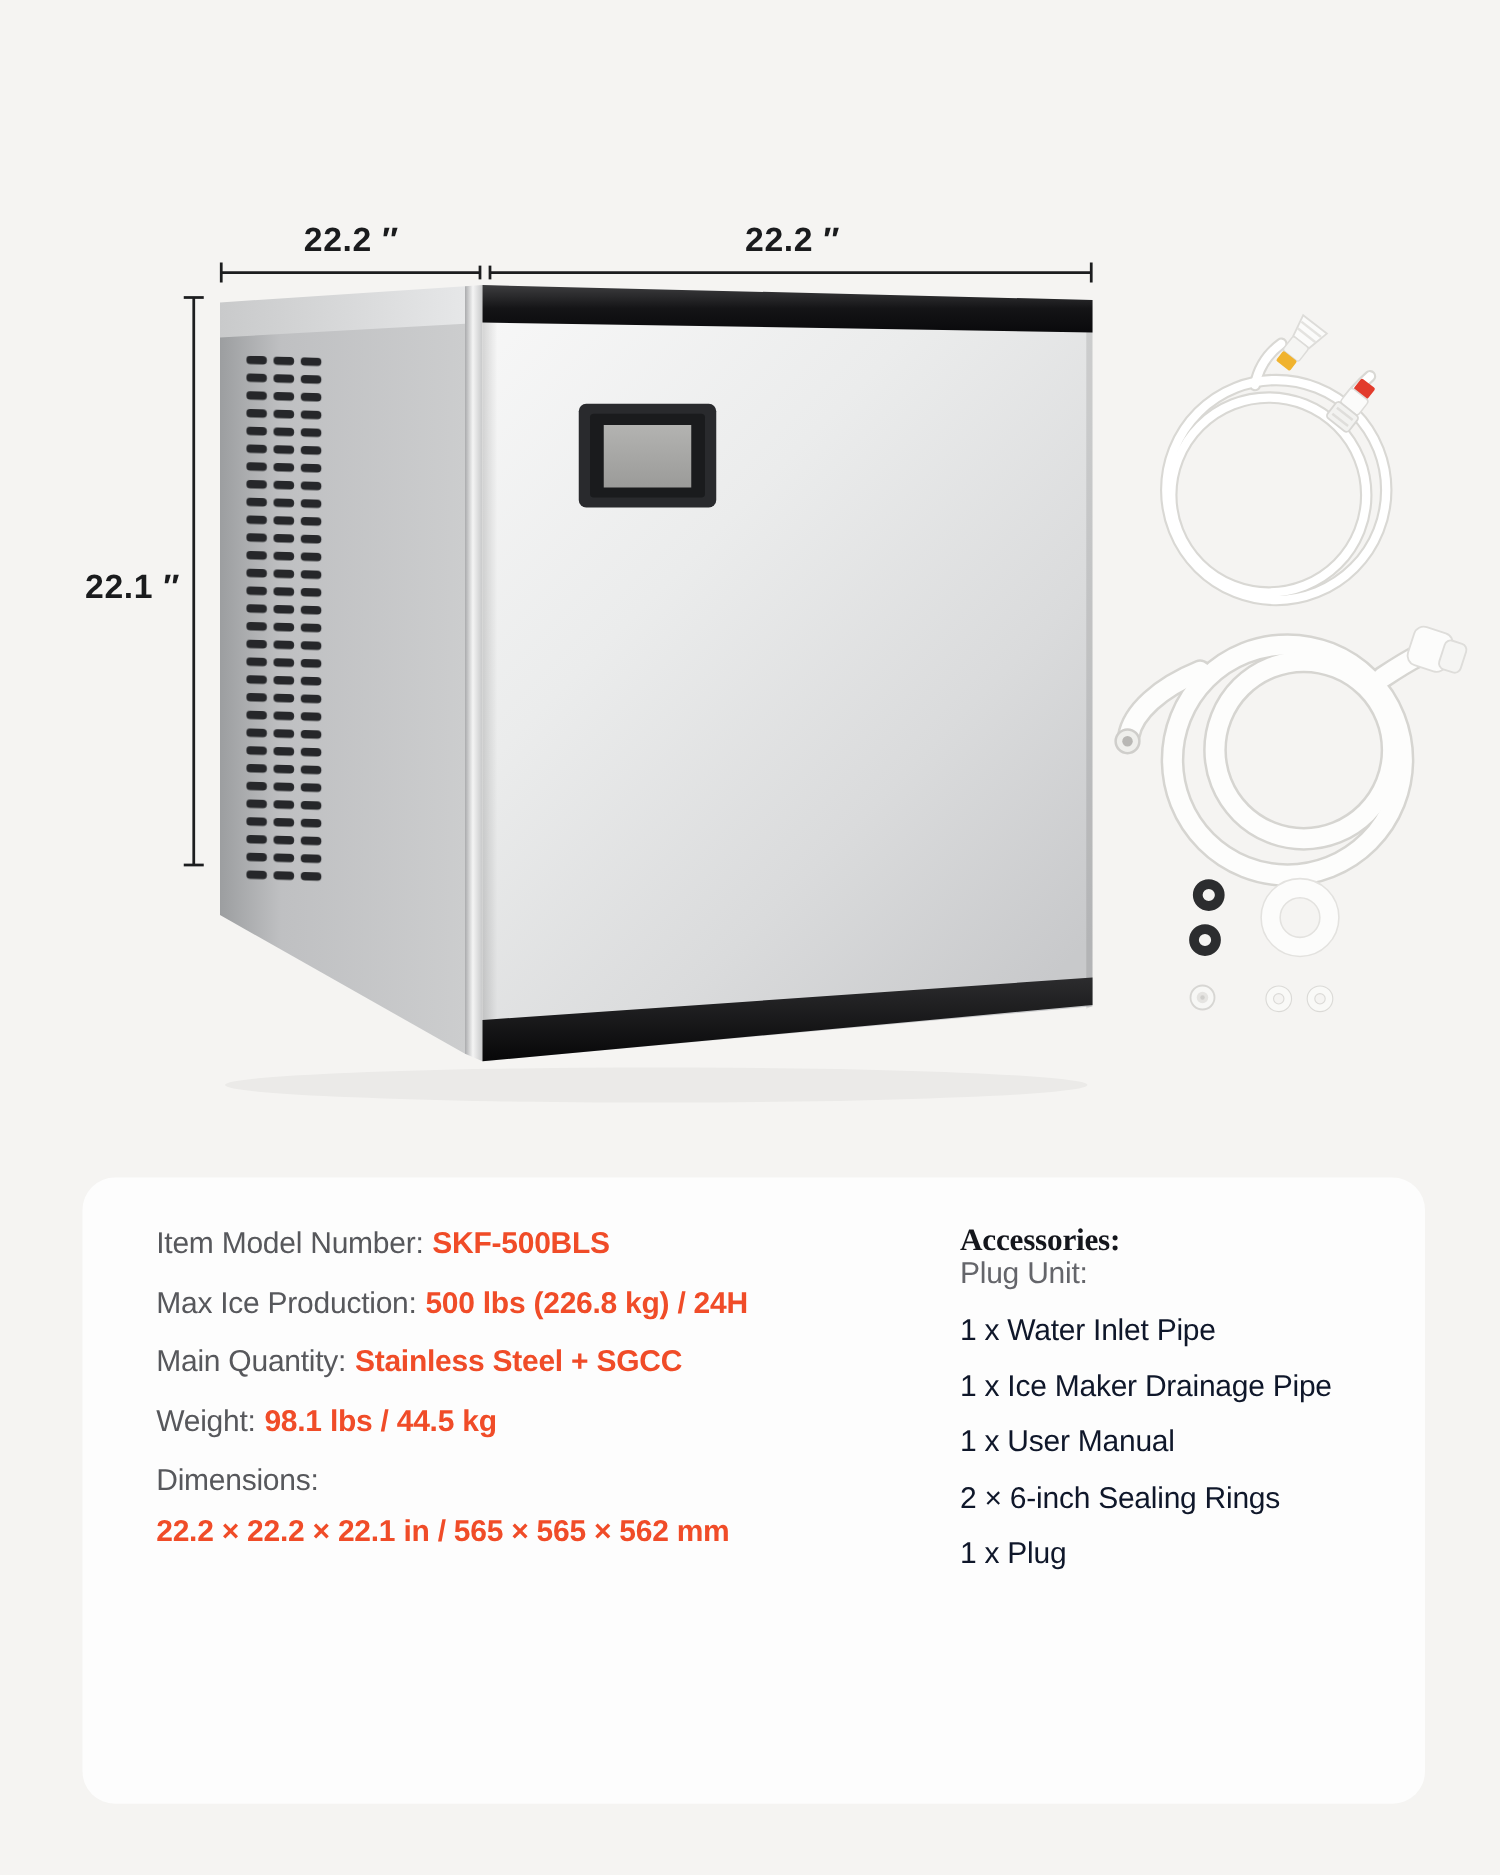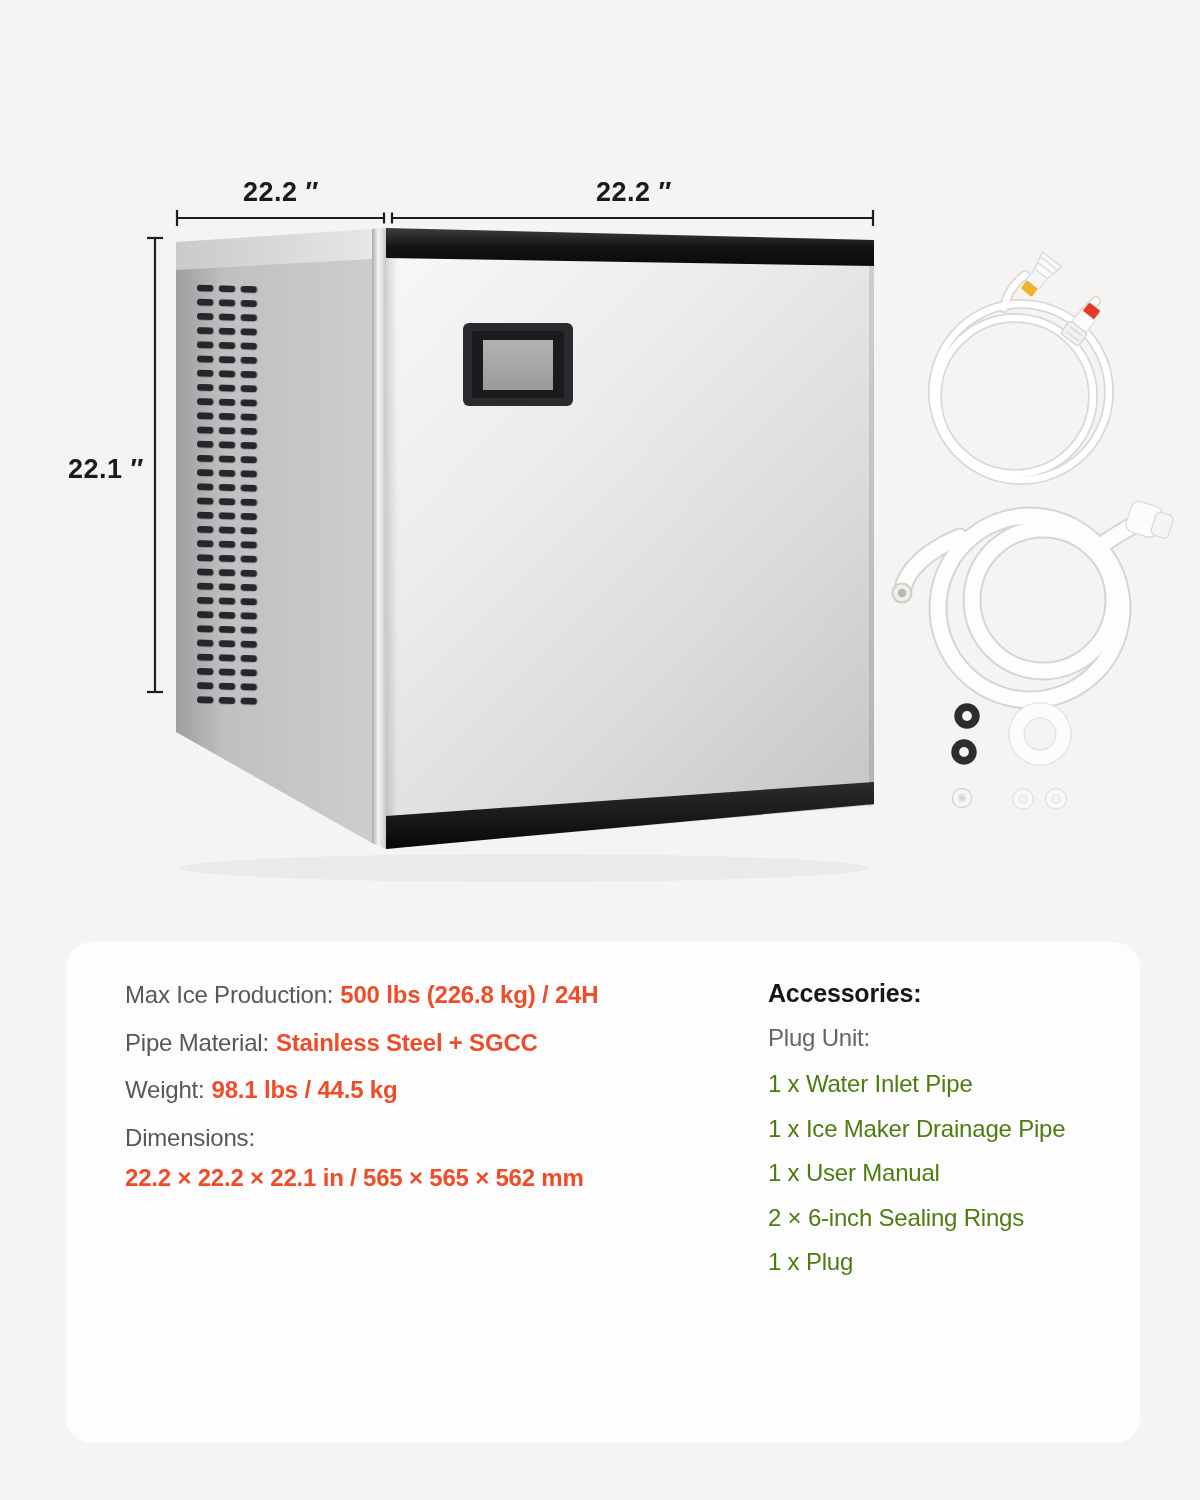--- a/index.html
+++ b/index.html
@@ -18,23 +18,23 @@
   }
   .col-left{position:absolute;left:59px;top:40px;}
   .col-right{position:absolute;left:702px;top:38px;}
 
   .spec-row{font-size:24px;line-height:25px;height:25px;margin-bottom:22.5px;white-space:nowrap;letter-spacing:-0.2px;}
   .spec-label{color:#57585c;}
   .spec-value{color:#f04c28;font-weight:700;margin-left:7px;}
   .spec-value.no-indent{margin-left:0;margin-top:24px;}
   .row-dims-value{margin-top:-7px;}
 
-  .acc-heading{font-size:25px;line-height:26px;font-weight:700;color:#14161c;margin-bottom:19px;letter-spacing:-0.2px;}
+  .acc-heading{font-size:25px;line-height:26px;font-weight:700;color:#14161c;letter-spacing:-0.2px;font-family:Liberation Serif, serif;}
   .acc-sub{font-size:24px;line-height:25px;color:#64656a;margin-bottom:21px;letter-spacing:-0.2px;}
-  .acc-item{font-size:24px;line-height:25px;height:25px;color:#4d7c0f;font-weight:500;margin-bottom:19.5px;white-space:nowrap;letter-spacing:-0.2px;}
+  .acc-item{font-size:24px;line-height:25px;height:25px;color:#0f172a;font-weight:500;margin-bottom:19.5px;white-space:nowrap;letter-spacing:-0.2px;}
 
   .dim-text{font-size:27px;font-weight:600;fill:#1a1b1d;letter-spacing:0.5px;}
 </style>
 </head>
 <body>
 
 <div class="scene">
 <svg width="1200" height="940" viewBox="0 0 1200 940" xmlns="http://www.w3.org/2000/svg">
   <defs>
     <linearGradient id="gFront" x1="0" y1="0" x2="0.8" y2="1">
@@ -183,24 +183,27 @@
     <circle cx="1056" cy="799" r="7.2" fill="none" stroke="#dbdad7" stroke-width="7"></circle>
     <circle cx="1056" cy="799" r="7.2" fill="none" stroke="#f9f9f7" stroke-width="5.2"></circle>
   </g>
 </svg>
 </div>
 
 <div class="spec-card">
 
   <div class="col-left">
     <div class="spec-row">
+      <span class="spec-label">Item Model Number:</span><span class="spec-value">SKF-500BLS</span>
+    </div>
+    <div class="spec-row">
       <span class="spec-label">Max Ice Production:</span><span class="spec-value">500 lbs (226.8 kg) / 24H</span>
     </div>
     <div class="spec-row">
-      <span class="spec-label">Pipe Material:</span><span class="spec-value">Stainless Steel + SGCC</span>
+      <span class="spec-label">Main Quantity:</span><span class="spec-value">Stainless Steel + SGCC</span>
     </div>
     <div class="spec-row">
       <span class="spec-label">Weight:</span><span class="spec-value">98.1 lbs / 44.5 kg</span>
     </div>
     <div class="spec-row">
       <span class="spec-label">Dimensions:</span>
     </div>
     <div class="spec-row row-dims-value">
       <span class="spec-value no-indent">22.2 × 22.2 × 22.1 in / 565 × 565 × 562 mm</span>
     </div>

